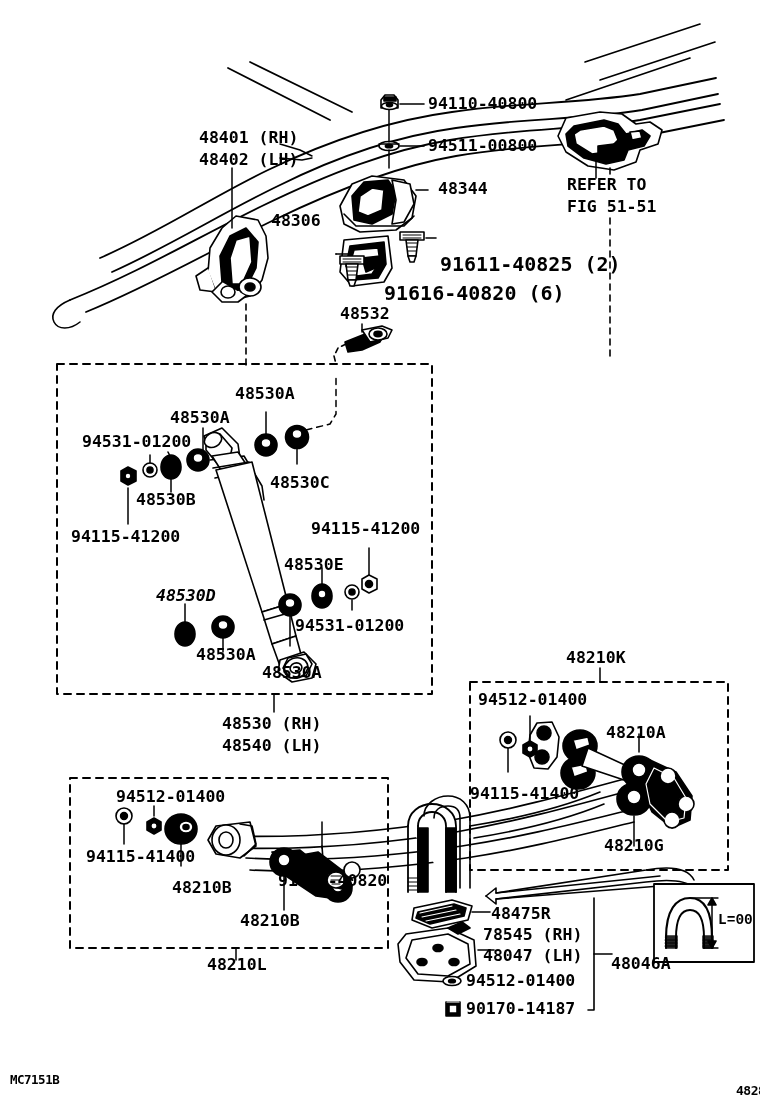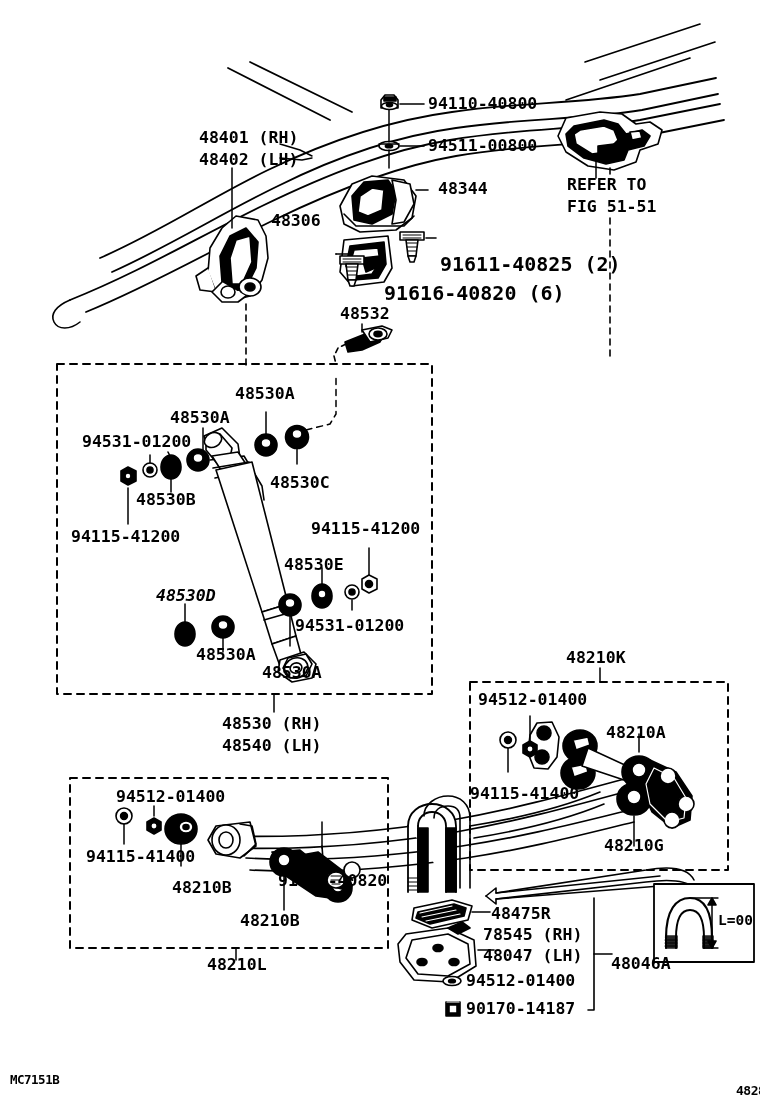--- a/index.html
+++ b/index.html
@@ -454,18 +454,18 @@
   <div class="lbl s16" style="left:240px;top:913px;">48210B</div>
   <div class="lbl s16" style="left:278px;top:825px;margin-top:48px;">91616-40820</div>
   <div class="lbl s16" style="left:207px;top:957px;text-align:right;">48210L</div>
 
   <div class="lbl s16" style="left:491px;top:906px;">48475R</div>
   <div class="lbl s16" style="left:483px;top:927px;">78545 (RH)</div>
   <div class="lbl s16" style="left:483px;top:948px;">48047 (LH)</div>
   <div class="lbl s16" style="left:466px;top:973px;">94512-01400</div>
   <div class="lbl s16" style="left:466px;top:1001px;">90170-14187</div>
   <div class="lbl s16" style="left:611px;top:956px;">48046A</div>
-  <div class="lbl s14" style="left:718px;top:913px;">L=00</div>
+  <div class="lbl s14" style="left:718px;top:913px;font-family:Liberation Mono, monospace;">L=00</div>
 
   <div class="footer-left">MC7151B</div>
   <div class="footer-right">482833</div>
 
 </div>
 
 </body></html>

